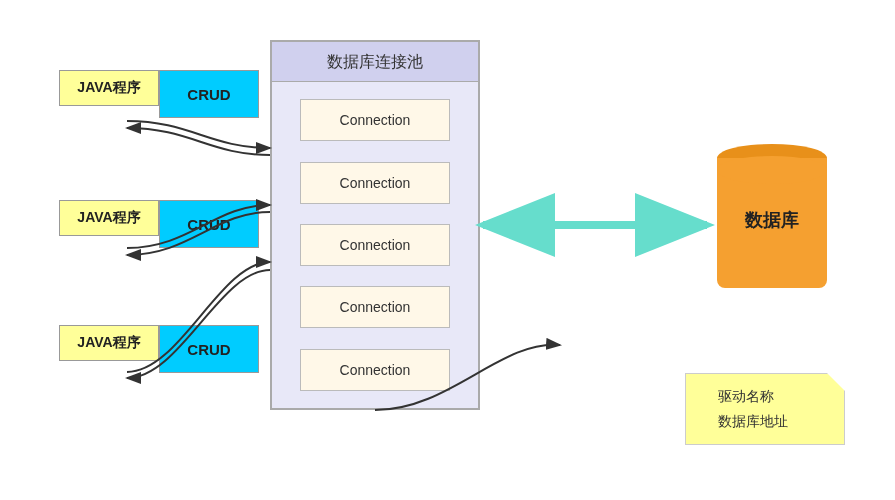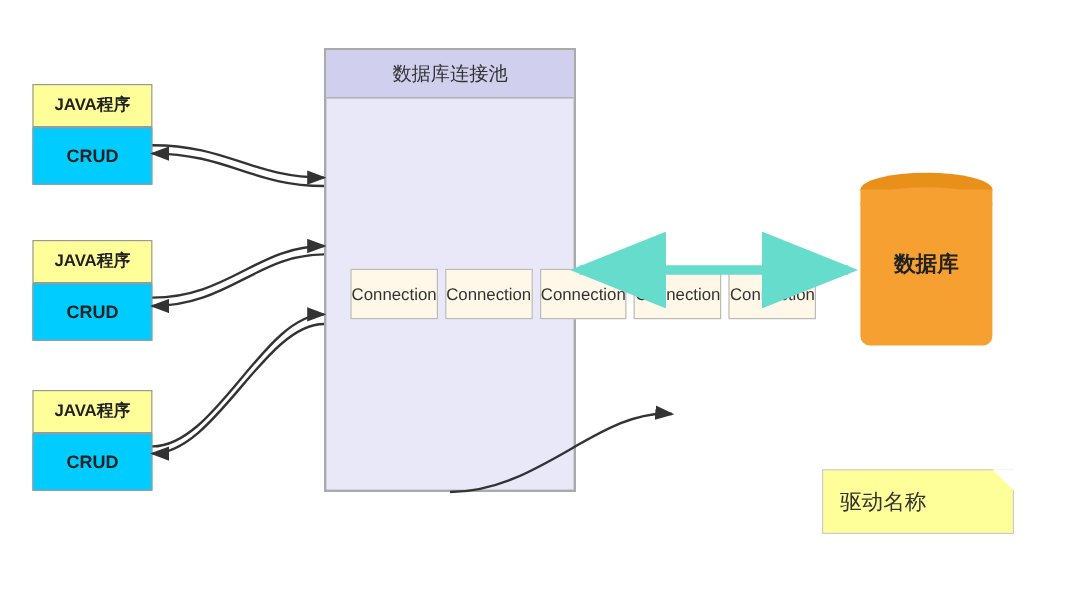--- a/index.html
+++ b/index.html
@@ -16,22 +16,23 @@
       width: 895px;
       height: 500px;
       position: relative;
       background: #fff;
     }
 
     
     .java-group {
       position: absolute;
       display: flex;
-      flex-direction: column;
+      flex-direction: row;
       align-items: flex-start;
+      margin-left: 32px;
     }
 
     .java-box {
       background: #ffff99;
       border: 1.5px solid #999;
       width: 100px;
       height: 36px;
       display: flex;
       align-items: center;
       justify-content: center;
@@ -72,21 +73,21 @@
       text-align: center;
       font-size: 16px;
       color: #333;
       padding: 10px 0 8px 0;
       background: #d0d0ee;
       border-bottom: 1px solid #aaa;
     }
 
     .connection-list {
       display: flex;
-      flex-direction: row;
+      flex-direction: column;
       align-items: center;
       justify-content: space-around;
       flex: 1;
       width: 100%;
       padding: 10px 20px;
       gap: 6px;
     }
 
     .connection-box {
       background: #fff8e8;
@@ -149,22 +150,22 @@
     }
 
     
     .note-box {
       position: absolute;
       right: 50px;
       bottom: 55px;
       width: 160px;
       background: #ffff99;
       border: 1px solid #ccc;
-      padding: 10px 14px;
-      font-size: 18px;
+      padding: 10px 32px;
+      font-size: 14px;
       color: #333;
       line-height: 1.8;
     }
 
     .note-box::before {
       content: '';
       position: absolute;
       top: -1px;
       right: -1px;
       width: 0;
@@ -254,20 +255,21 @@
     <div style="position:relative; width:110px; height:150px;">
       <div class="cylinder-top"></div>
       <div class="cylinder-top-cover"></div>
       <div class="cylinder-body" style="margin-top:14px;"></div>
       <div class="db-label">数据库</div>
     </div>
   </div>
 
   <div class="note-box">
     <div>驱动名称</div>
+    <div>数据库地址</div>
   </div>
 
   <svg class="arrows-svg" xmlns="http://www.w3.org/2000/svg">
     <defs>
       <marker id="arrowhead-black" markerWidth="8" markerHeight="6" refX="7" refY="3" orient="auto">
         <polygon points="0 0, 8 3, 0 6" fill="#333"></polygon>
       </marker>
       <marker id="arrowhead-black-left" markerWidth="8" markerHeight="6" refX="1" refY="3" orient="auto">
         <polygon points="8 0, 0 3, 8 6" fill="#333"></polygon>
       </marker>

